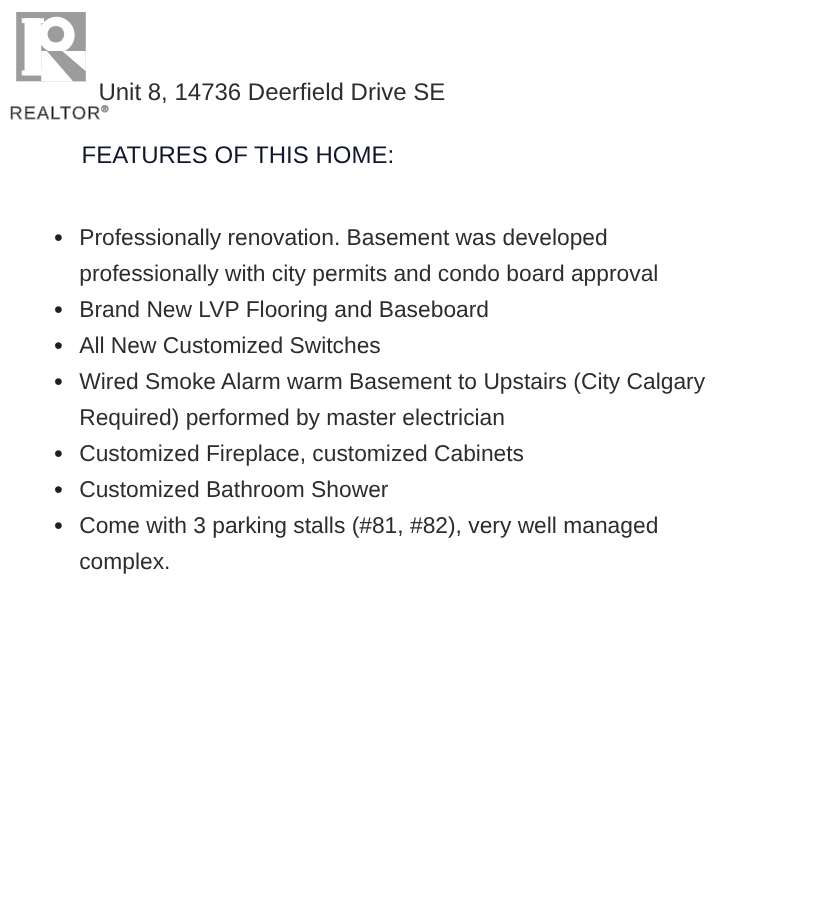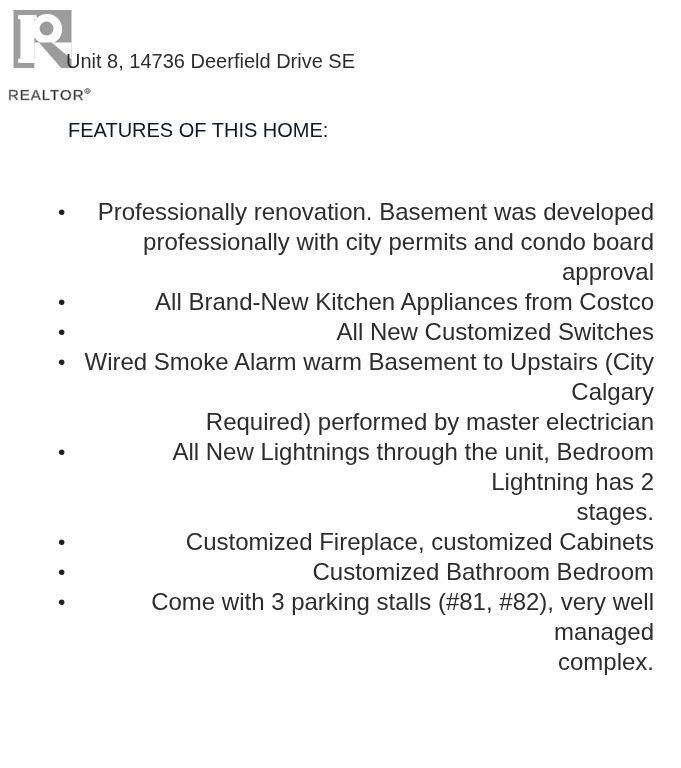--- a/index.html
+++ b/index.html
@@ -22,45 +22,44 @@
     letter-spacing: 1px;
     color: #000000;
     -webkit-text-stroke: 0.7px #969696;
     white-space: nowrap;
   }
   .wordmark sup { font-size: 8px; letter-spacing: 0; }
 
   
   .title {
     position: absolute; left: 66px; top: 48px;
-    margin: 0;
+    margin: 16px;
     font-size: 20px; font-weight: 400;
     line-height: 26px;
     color: #2d2d2d;
     white-space: nowrap;
   }
   .features-heading {
     position: absolute; left: 68px; top: 117px;
     margin: 0;
     font-size: 20px; font-weight: 400;
     line-height: 26px;
     color: #0f172a;
     white-space: nowrap;
   }
 
   
   .features-list {
     position: absolute; left: 66px; top: 184px;
     width: 575px;
-    margin: 13px; padding: 0;
+    margin: 0; padding: 0;
     list-style: none;
-    font-size: 24px;
+    font-size: 19px;
     line-height: 30px;
     color: #2d2d2d;
-    text-align: right;
   }
   .feature-item {
     position: relative;
     white-space: pre-line;
   }
   .feature-item::before {
     content: "\2022";
     position: absolute;
     left: -21px;
     top: 0;
@@ -96,25 +95,23 @@
     </div>
   </div>
 
   <h1 class="title">Unit 8, 14736 Deerfield Drive SE</h1>
 
   <h2 class="features-heading">FEATURES OF THIS HOME:</h2>
 
   <ul class="features-list">
     <li class="feature-item">Professionally renovation. Basement was developed
 professionally with city permits and condo board approval</li>
-    <li class="feature-item">All Brand-New Kitchen Appliances from Costco</li>
+    <li class="feature-item">Brand New LVP Flooring and Baseboard</li>
     <li class="feature-item">All New Customized Switches</li>
     <li class="feature-item">Wired Smoke Alarm warm Basement to Upstairs (City Calgary
 Required) performed by master electrician</li>
-    <li class="feature-item">All New Lightnings through the unit, Bedroom Lightning has 2
-stages.</li>
     <li class="feature-item">Customized Fireplace, customized Cabinets</li>
-    <li class="feature-item">Customized Bathroom Bedroom</li>
+    <li class="feature-item">Customized Bathroom Shower</li>
     <li class="feature-item">Come with 3 parking stalls (#81, #82), very well managed
 complex.</li>
   </ul>
 
 </div>
 
 </body></html>

